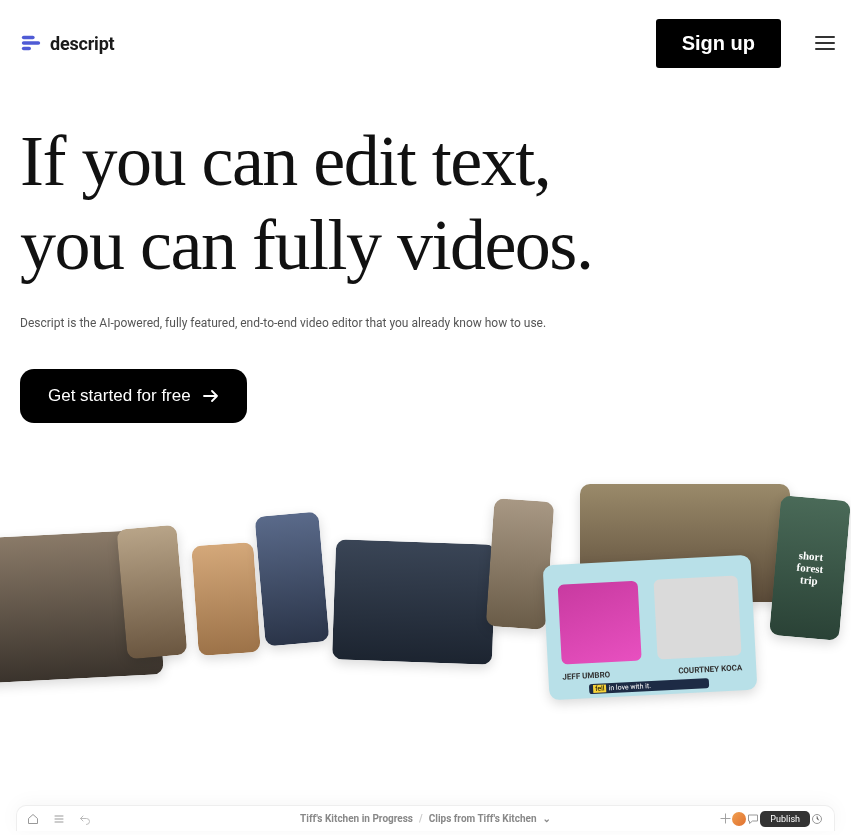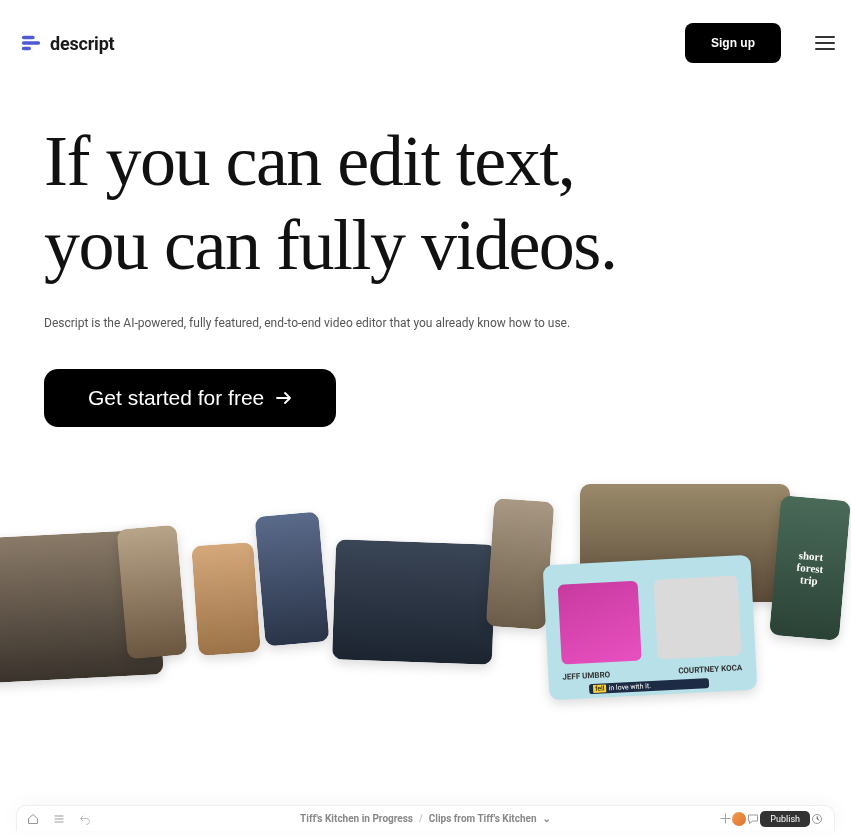--- a/index.html
+++ b/index.html
@@ -40,41 +40,40 @@
   }
   .header-right {
     display: flex;
     align-items: center;
     gap: 30px;
   }
   .signup-btn {
     background: #000;
     color: #fff;
     border: none;
-    border-radius: 8px;
+    border-radius: 3px;
     padding: 13px 26px;
-    font-size: 12px;
+    font-size: 20px;
     font-weight: 600;
     cursor: pointer;
   }
   .menu-btn {
     background: none;
     border: none;
     cursor: pointer;
     padding: 4px;
     display:flex;
     align-items:center;
     justify-content:center;
   }
   .menu-btn svg { display:block; }
 
   
   .hero {
     padding: 55px 20px 0 20px;
-    margin-left: 24px;
   }
   .hero-title {
     font-family: Georgia, "Times New Roman", serif;
     font-weight: 400;
     font-size: 72px;
     line-height: 1.17;
     letter-spacing: -1.5px;
     color: #111;
   }
   .hero-sub {
@@ -86,22 +85,22 @@
   }
   .cta-btn {
     margin-top: 36px;
     display: inline-flex;
     align-items: center;
     gap: 12px;
     background: #000;
     color: #fff;
     border: none;
     border-radius: 14px;
-    padding: 17px 44px;
-    font-size: 21px;
+    padding: 17px 28px;
+    font-size: 17px;
     font-weight: 500;
     cursor: pointer;
   }
   .cta-btn svg { display:block; }
 
   
   .image-strip {
     position: absolute;
     top: 472px;
     left: -30px;

